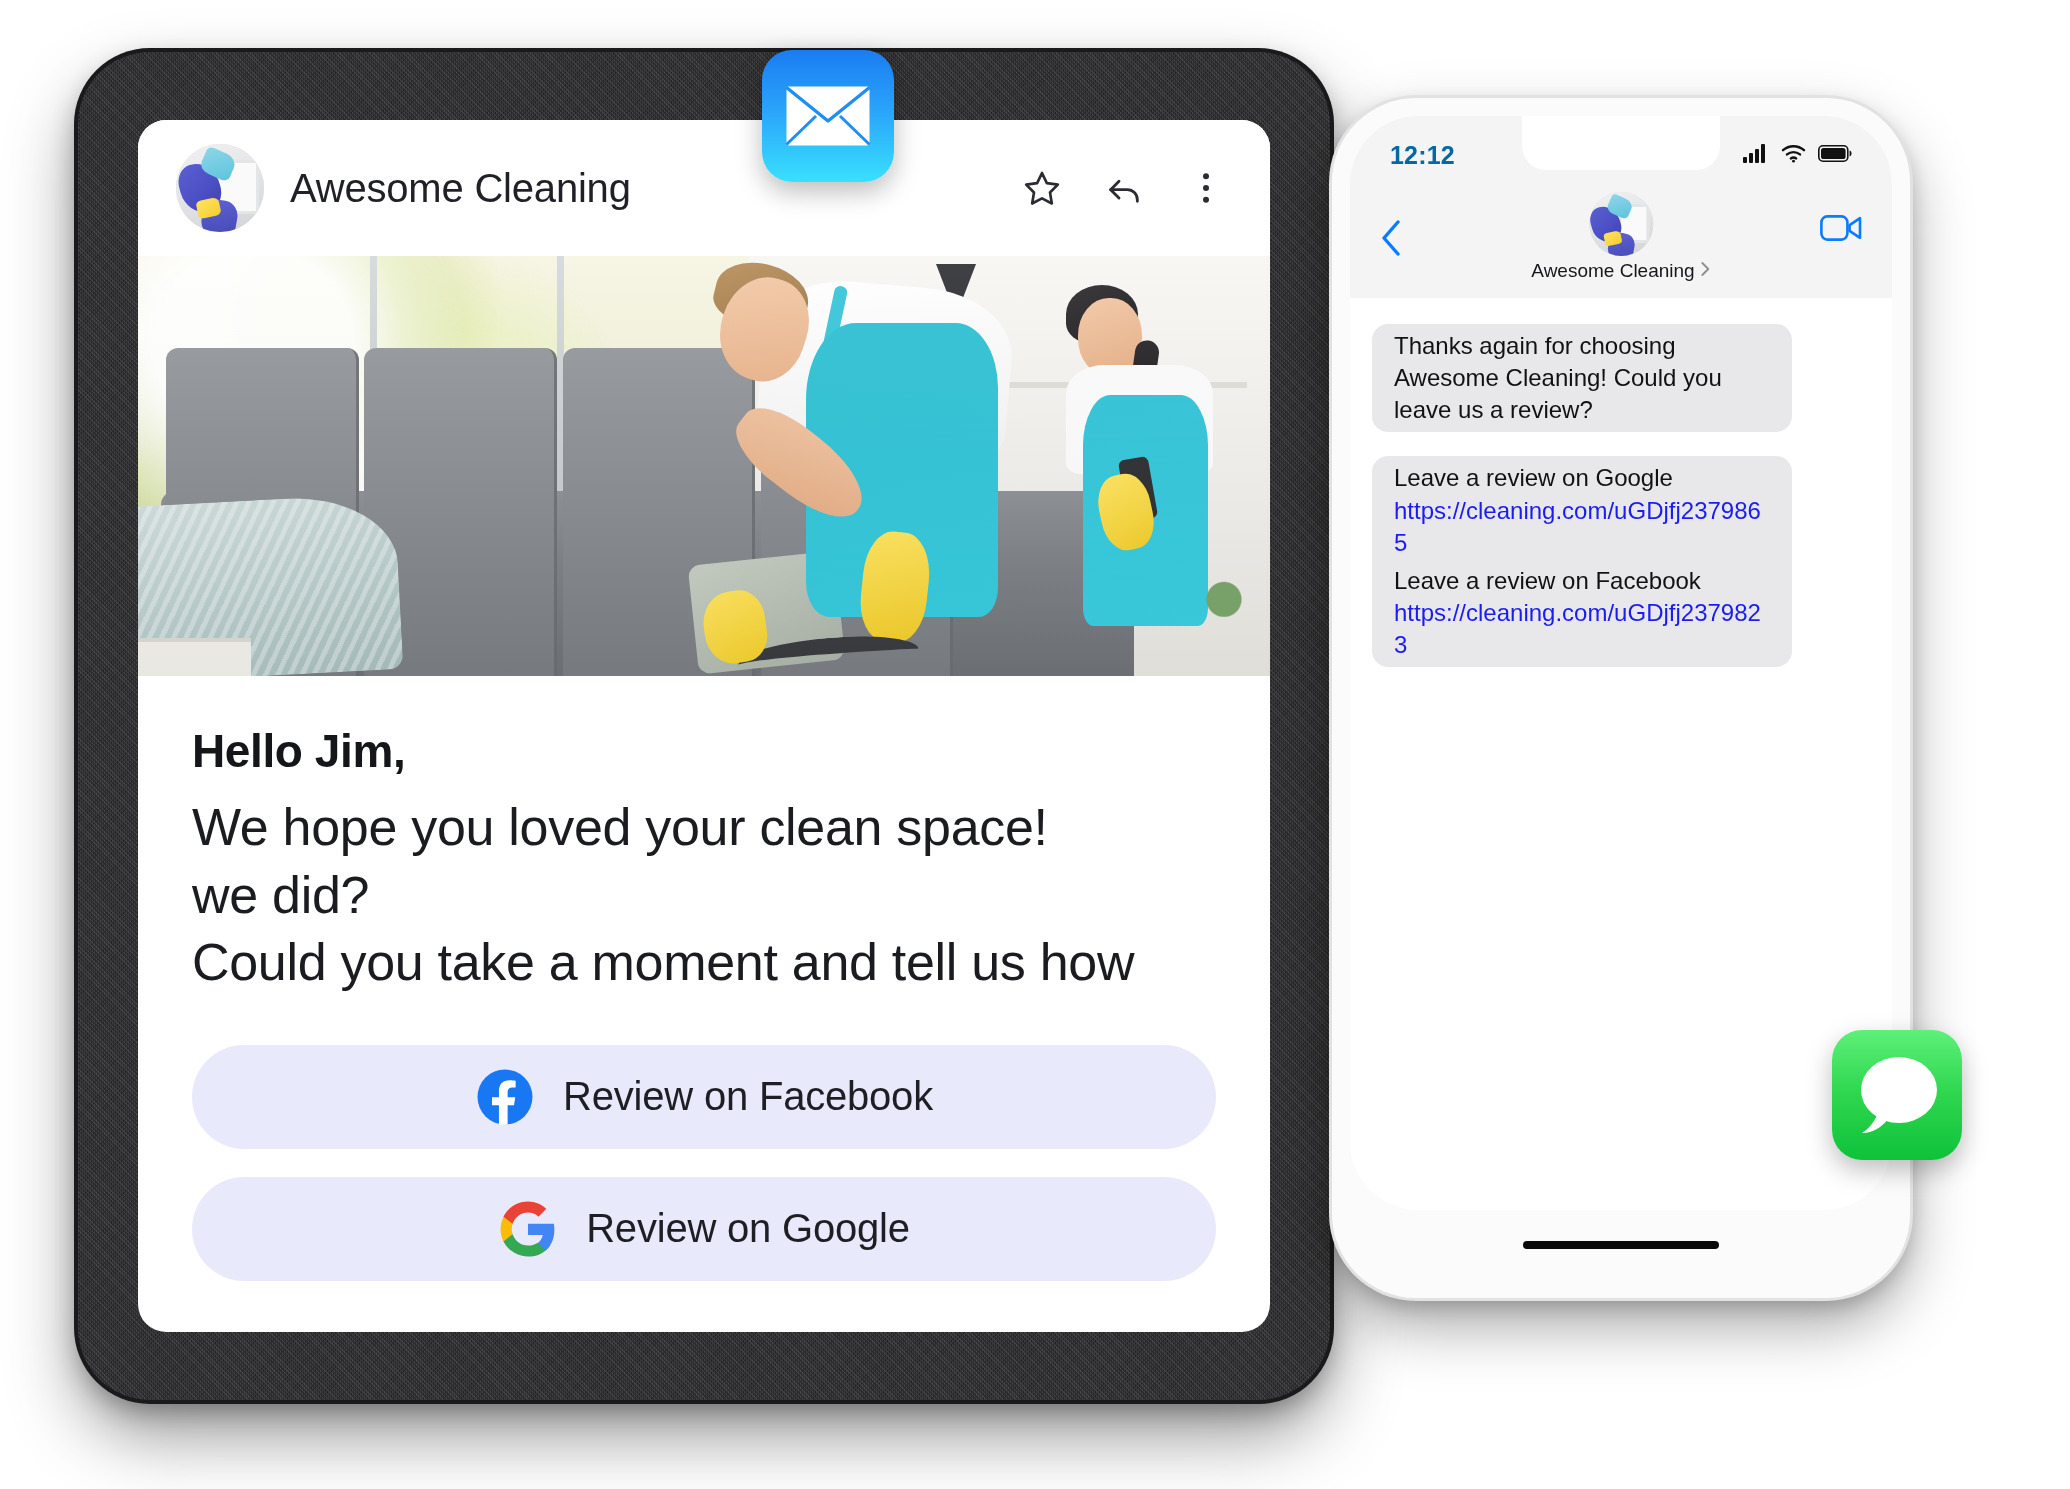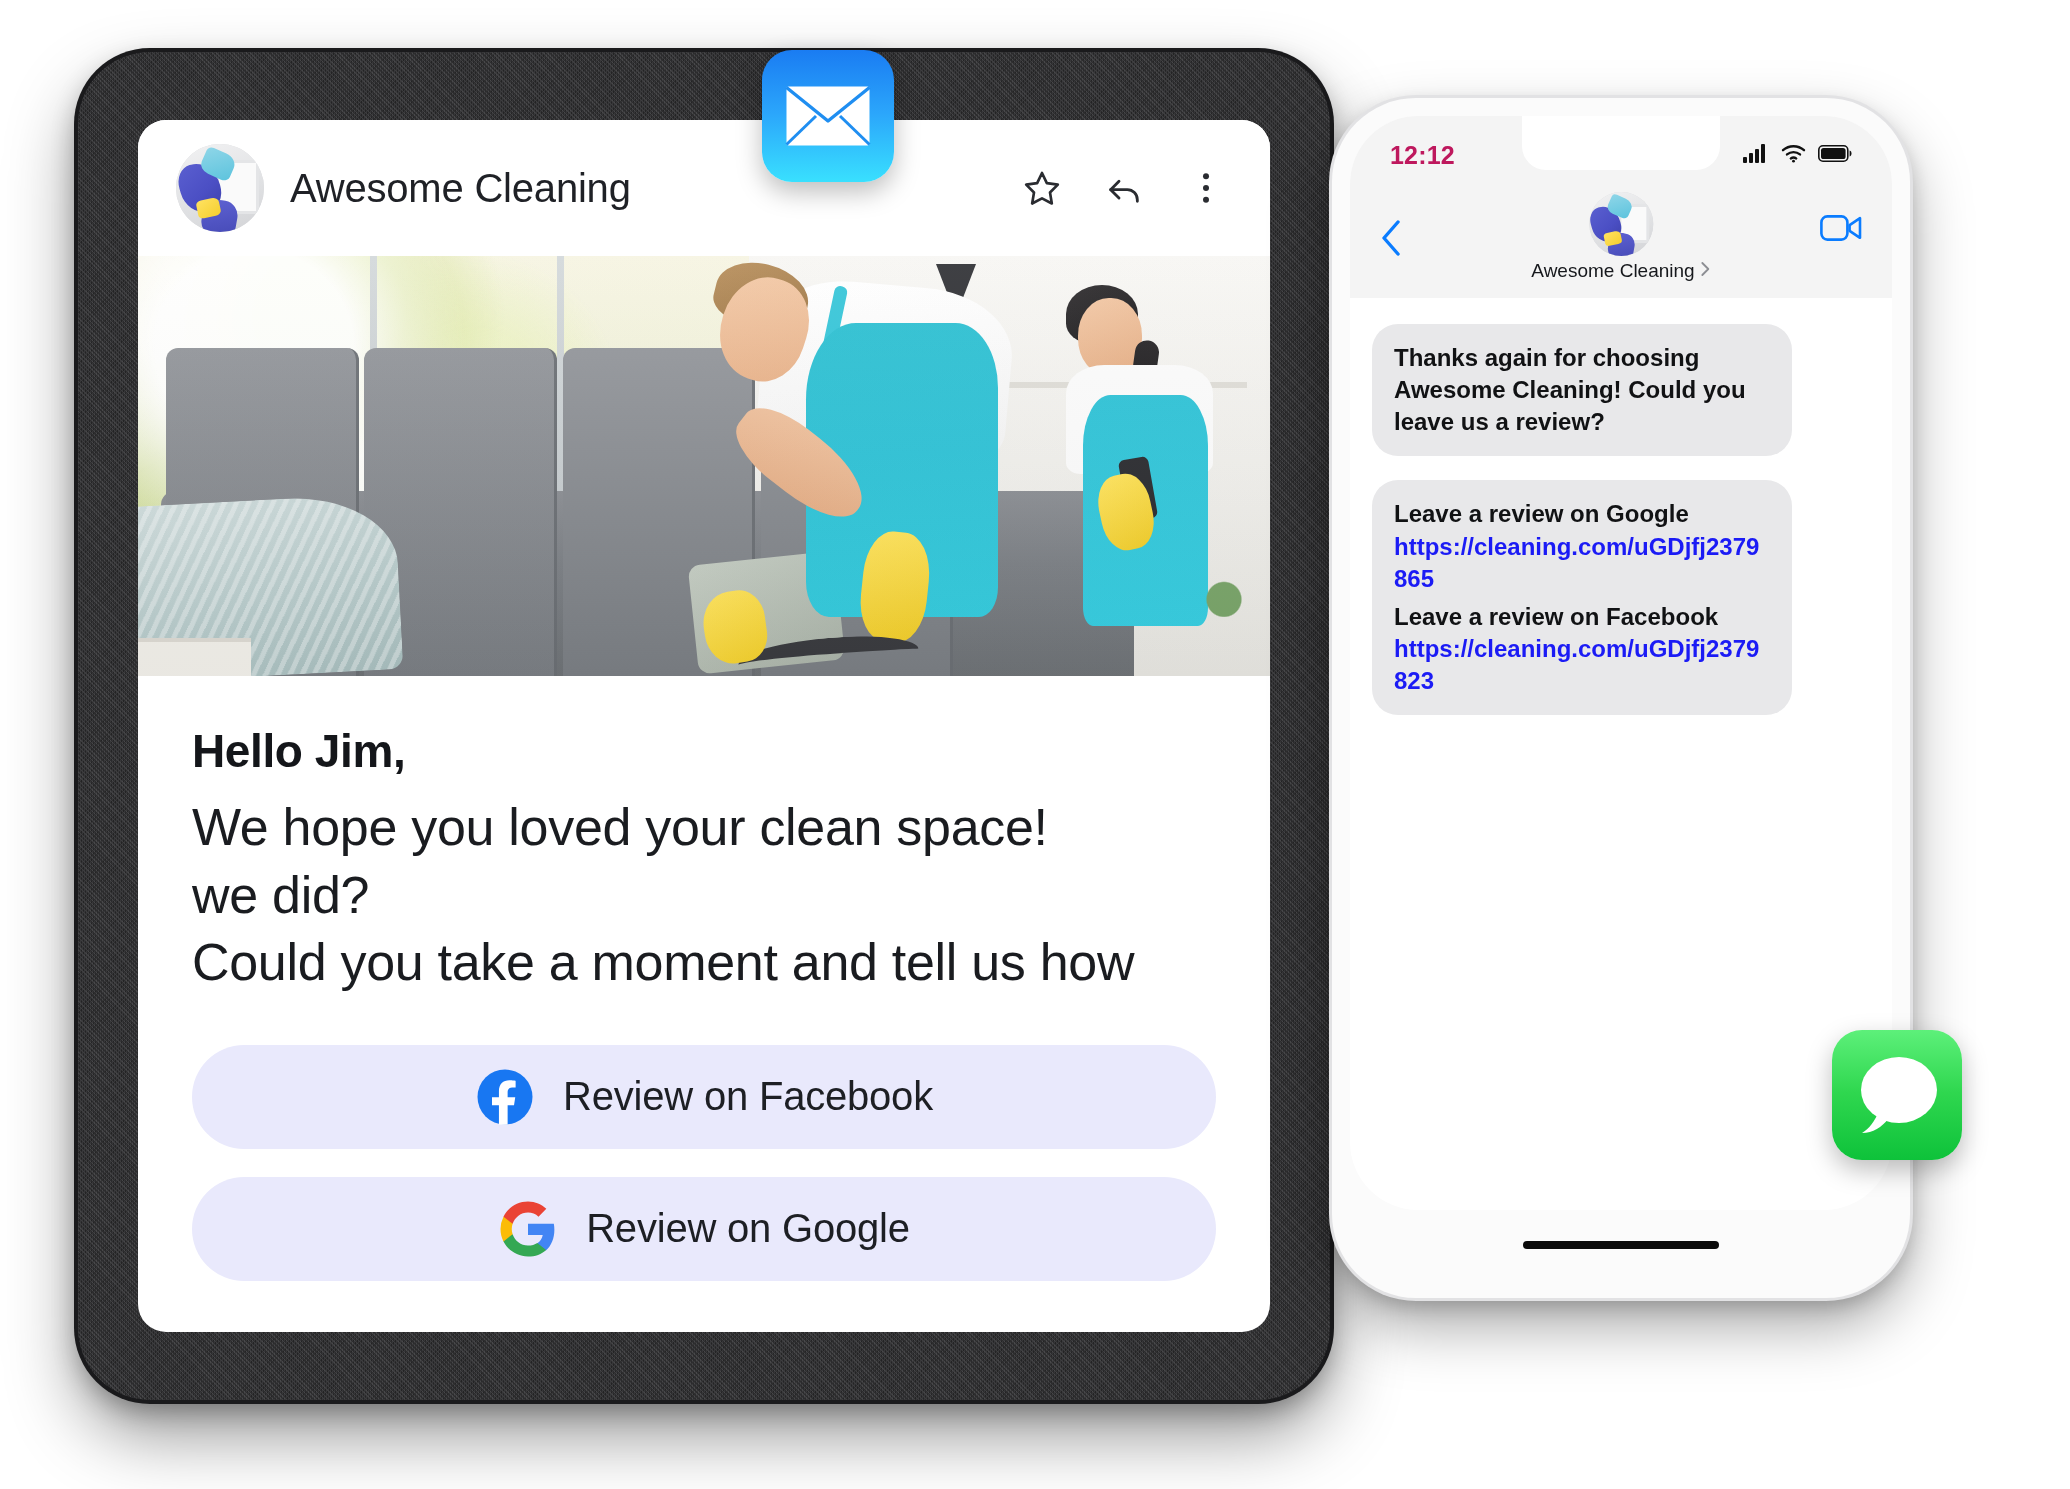--- a/index.html
+++ b/index.html
@@ -425,21 +425,21 @@
     transform: translateX(-50%);
     top: -2px;
     width: 198px;
     height: 56px;
     background: #ffffff;
     border-radius: 0 0 24px 24px;
   }
   #status-time {
     font-size: 25px;
     font-weight: 600;
-    color: #be185d;
+    color: #0369a1;
     letter-spacing: 0.2px;
     z-index: 2;
   }
   #status-icons {
     margin-left: auto;
     display: flex;
     align-items: center;
     gap: 12px;
     z-index: 2;
   }
@@ -493,24 +493,23 @@
     padding: 26px 22px 0 22px;
     background: #ffffff;
     height: 800px;
     display: flex;
     flex-direction: column;
     gap: 24px;
     align-items: flex-start;
   }
   .bubble {
     background: #e8e8ea;
-    border-radius: 26px;
-    padding: 18px 22px;
+    border-radius: 16px;
+    padding: 6px 22px;
     max-width: 420px;
-    font-weight: bold;
   }
   .bubble-text {
     font-size: 24px;
     line-height: 1.34;
     color: #111214;
   }
   .bubble-link {
     font-size: 24px;
     line-height: 1.34;
     color: #1b1bf5;

